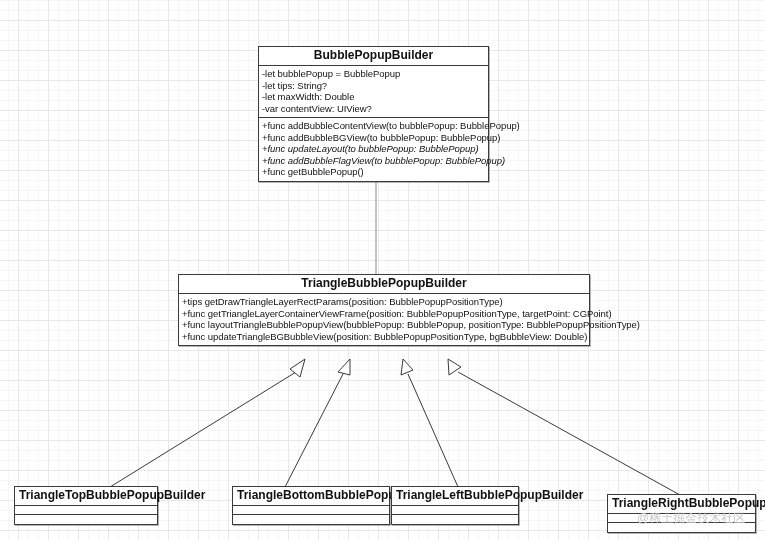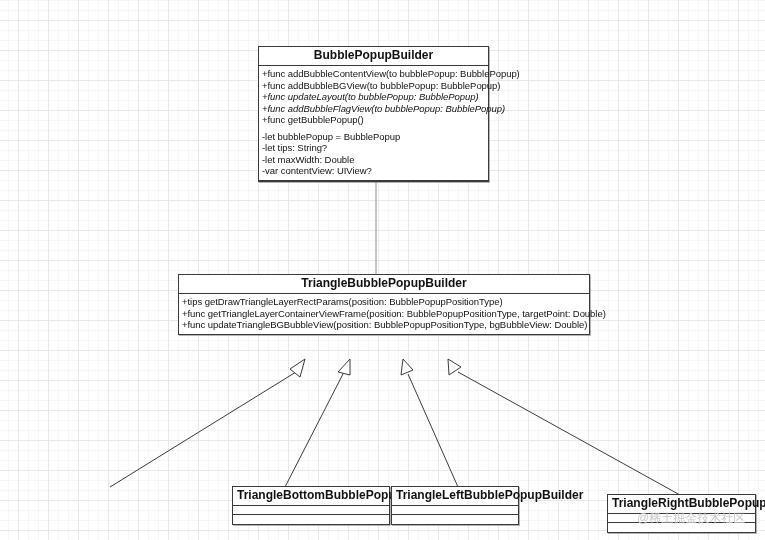--- a/index.html
+++ b/index.html
@@ -117,44 +117,50 @@
       <line x1="458" y1="487" x2="408" y2="374" fill="none"></line>
       <polygon points="403,359 401,375 413,370"></polygon>
 
       <line x1="680" y1="495" x2="458" y2="372" fill="none"></line>
       <polygon points="448,359 449,375 461,367"></polygon>
     </g>
   </svg>
 
   <div class="uml-class" id="class-base" style="left:258px; top:46px; width:231px;">
     <div class="uml-title">BubblePopupBuilder</div>
+    <div class="uml-compartment">
+      <div class="uml-line">-let bubblePopup = BubblePopup</div>
+      <div class="uml-line">-let tips: String?</div>
+      <div class="uml-line">-let maxWidth: Double</div>
+      <div class="uml-line">-var contentView: UIView?</div>
+    </div>
     <div class="uml-compartment last">
       <div class="uml-line">+func addBubbleContentView(to bubblePopup: BubblePopup)</div>
       <div class="uml-line">+func addBubbleBGView(to bubblePopup: BubblePopup)</div>
       <div class="uml-line abstract">+func updateLayout(to bubblePopup: BubblePopup)</div>
       <div class="uml-line abstract">+func addBubbleFlagView(to bubblePopup: BubblePopup)</div>
       <div class="uml-line">+func getBubblePopup()</div>
     </div>
-    <div class="uml-compartment">
-      <div class="uml-line">-let bubblePopup = BubblePopup</div>
-      <div class="uml-line">-let tips: String?</div>
-      <div class="uml-line">-let maxWidth: Double</div>
-      <div class="uml-line">-var contentView: UIView?</div>
-    </div>
   </div>
 
   <div class="uml-class" id="class-middle" style="left:178px; top:274px; width:412px;">
     <div class="uml-title">TriangleBubblePopupBuilder</div>
     <div class="uml-compartment last">
       <div class="uml-line">+tips getDrawTriangleLayerRectParams(position: BubblePopupPositionType)</div>
-      <div class="uml-line">+func getTriangleLayerContainerViewFrame(position: BubblePopupPositionType, targetPoint: Double)</div>
+      <div class="uml-line">+func getTriangleLayerContainerViewFrame(position: BubblePopupPositionType, targetPoint: CGPoint)</div>
+      <div class="uml-line">+func layoutTriangleBubblePopupView(bubblePopup: BubblePopup, positionType: BubblePopupPositionType)</div>
       <div class="uml-line">+func updateTriangleBGBubbleView(position: BubblePopupPositionType, bgBubbleView: Double)</div>
     </div>
   </div>
 
+  <div class="uml-class" id="class-leaf-top" style="left:14px; top:486px; width:144px;">
+    <div class="uml-title">TriangleTopBubblePopupBuilder</div>
+    <div class="uml-compartment empty"></div>
+    <div class="uml-compartment empty last"></div>
+  </div>
 
   <div class="uml-class" id="class-leaf-bottom" style="left:198px; top:486px; width:158px;margin-left:34px;">
     <div class="uml-title">TriangleBottomBubblePopupBuilder</div>
     <div class="uml-compartment empty"></div>
     <div class="uml-compartment empty last"></div>
   </div>
 
   <div class="uml-class" id="class-leaf-left" style="left:391px; top:486px; width:128px;">
     <div class="uml-title">TriangleLeftBubblePopupBuilder</div>
     <div class="uml-compartment empty"></div>

